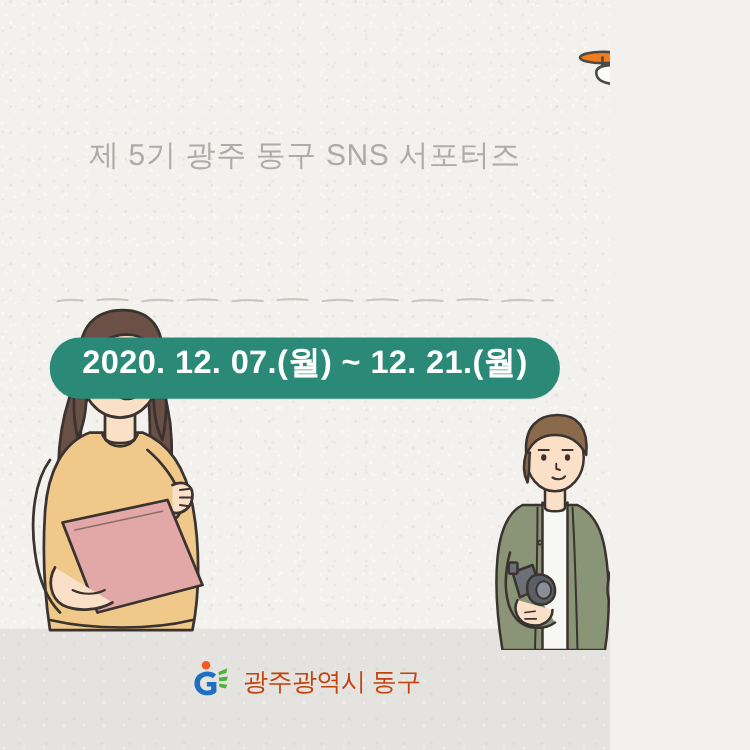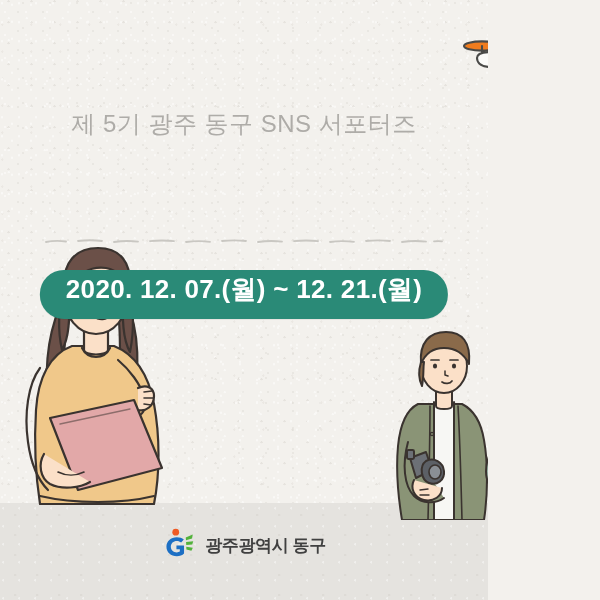--- a/index.html
+++ b/index.html
@@ -84,21 +84,21 @@
   .char-right{position:absolute;left:396px;top:330px;width:204px;height:190px;z-index:5;}
   
   .logo{
     position:absolute;left:50%;top:528px;
     transform:translateX(-50%);
     display:flex;align-items:center;gap:9px;
     z-index:7;
   }
   .logo-mark{display:block;}
   .logo-text{
-    font-size:17px;font-weight:700;color:#404040;
+    font-size:20px;font-weight:400;color:#c2410c;
     letter-spacing:-.4px;white-space:nowrap;
   }
 </style>
 </head>
 <body>
 
 <div id="poster">
 
   <div class="texture"></div>
 

